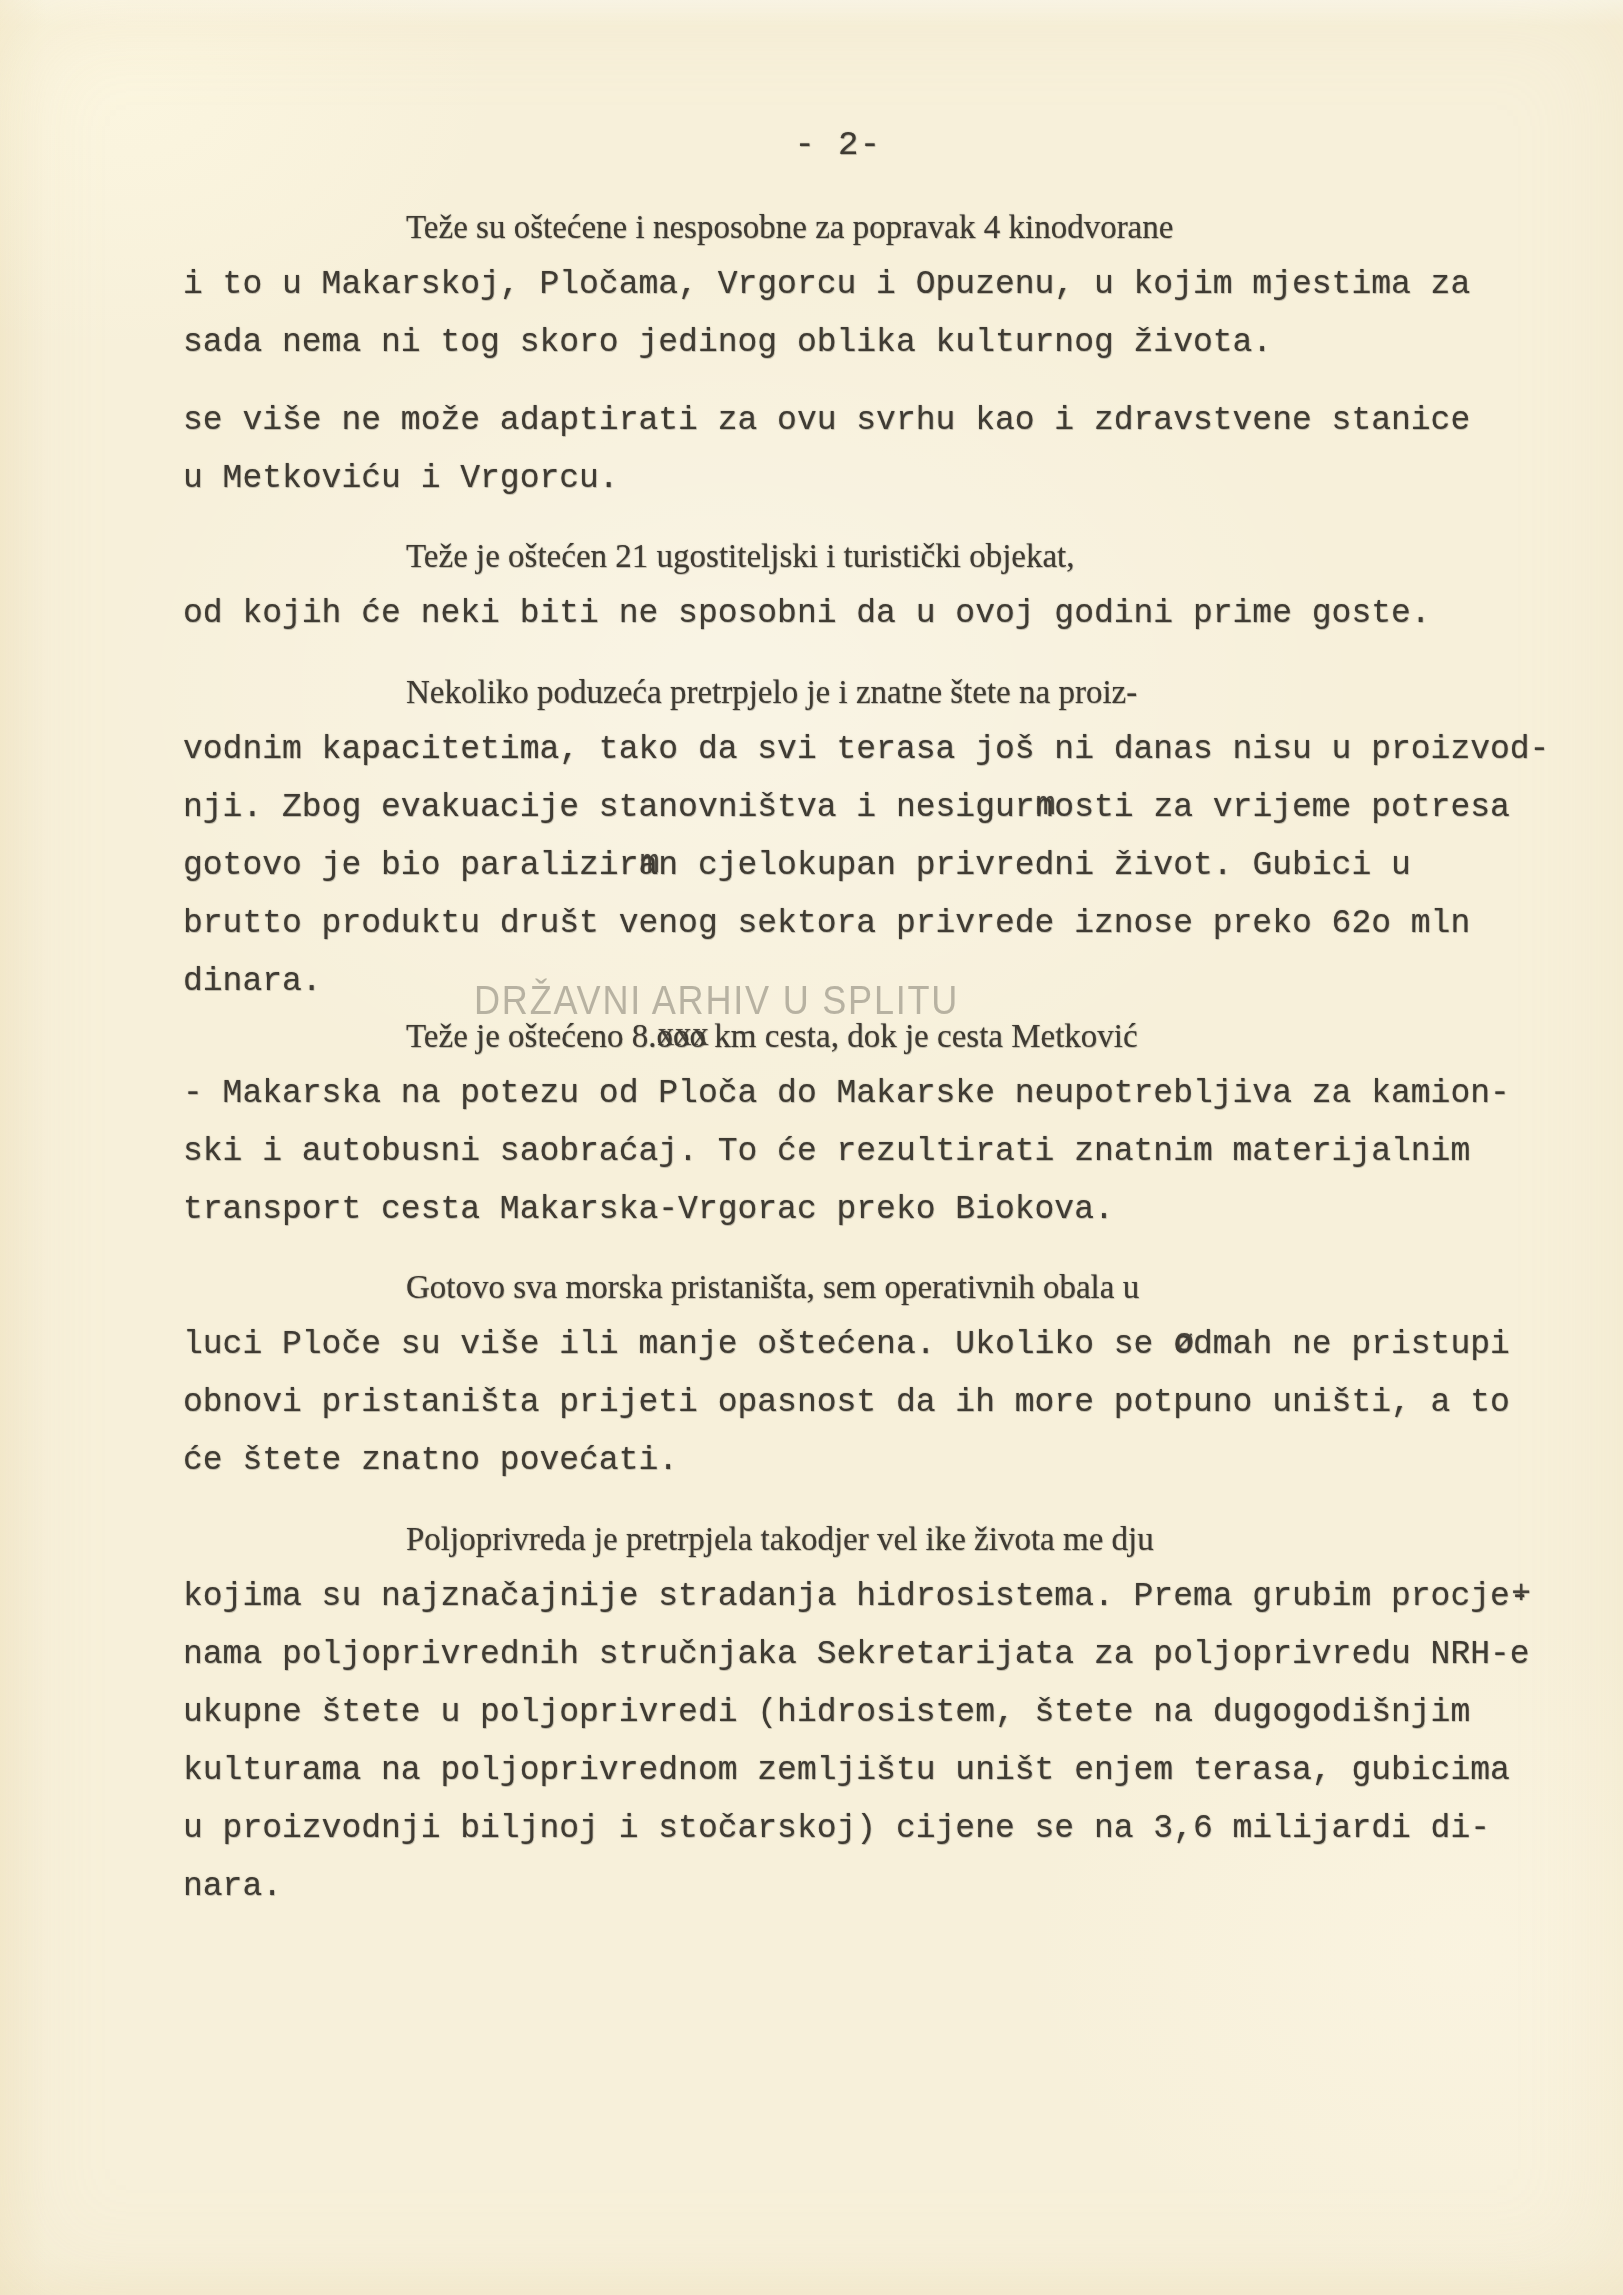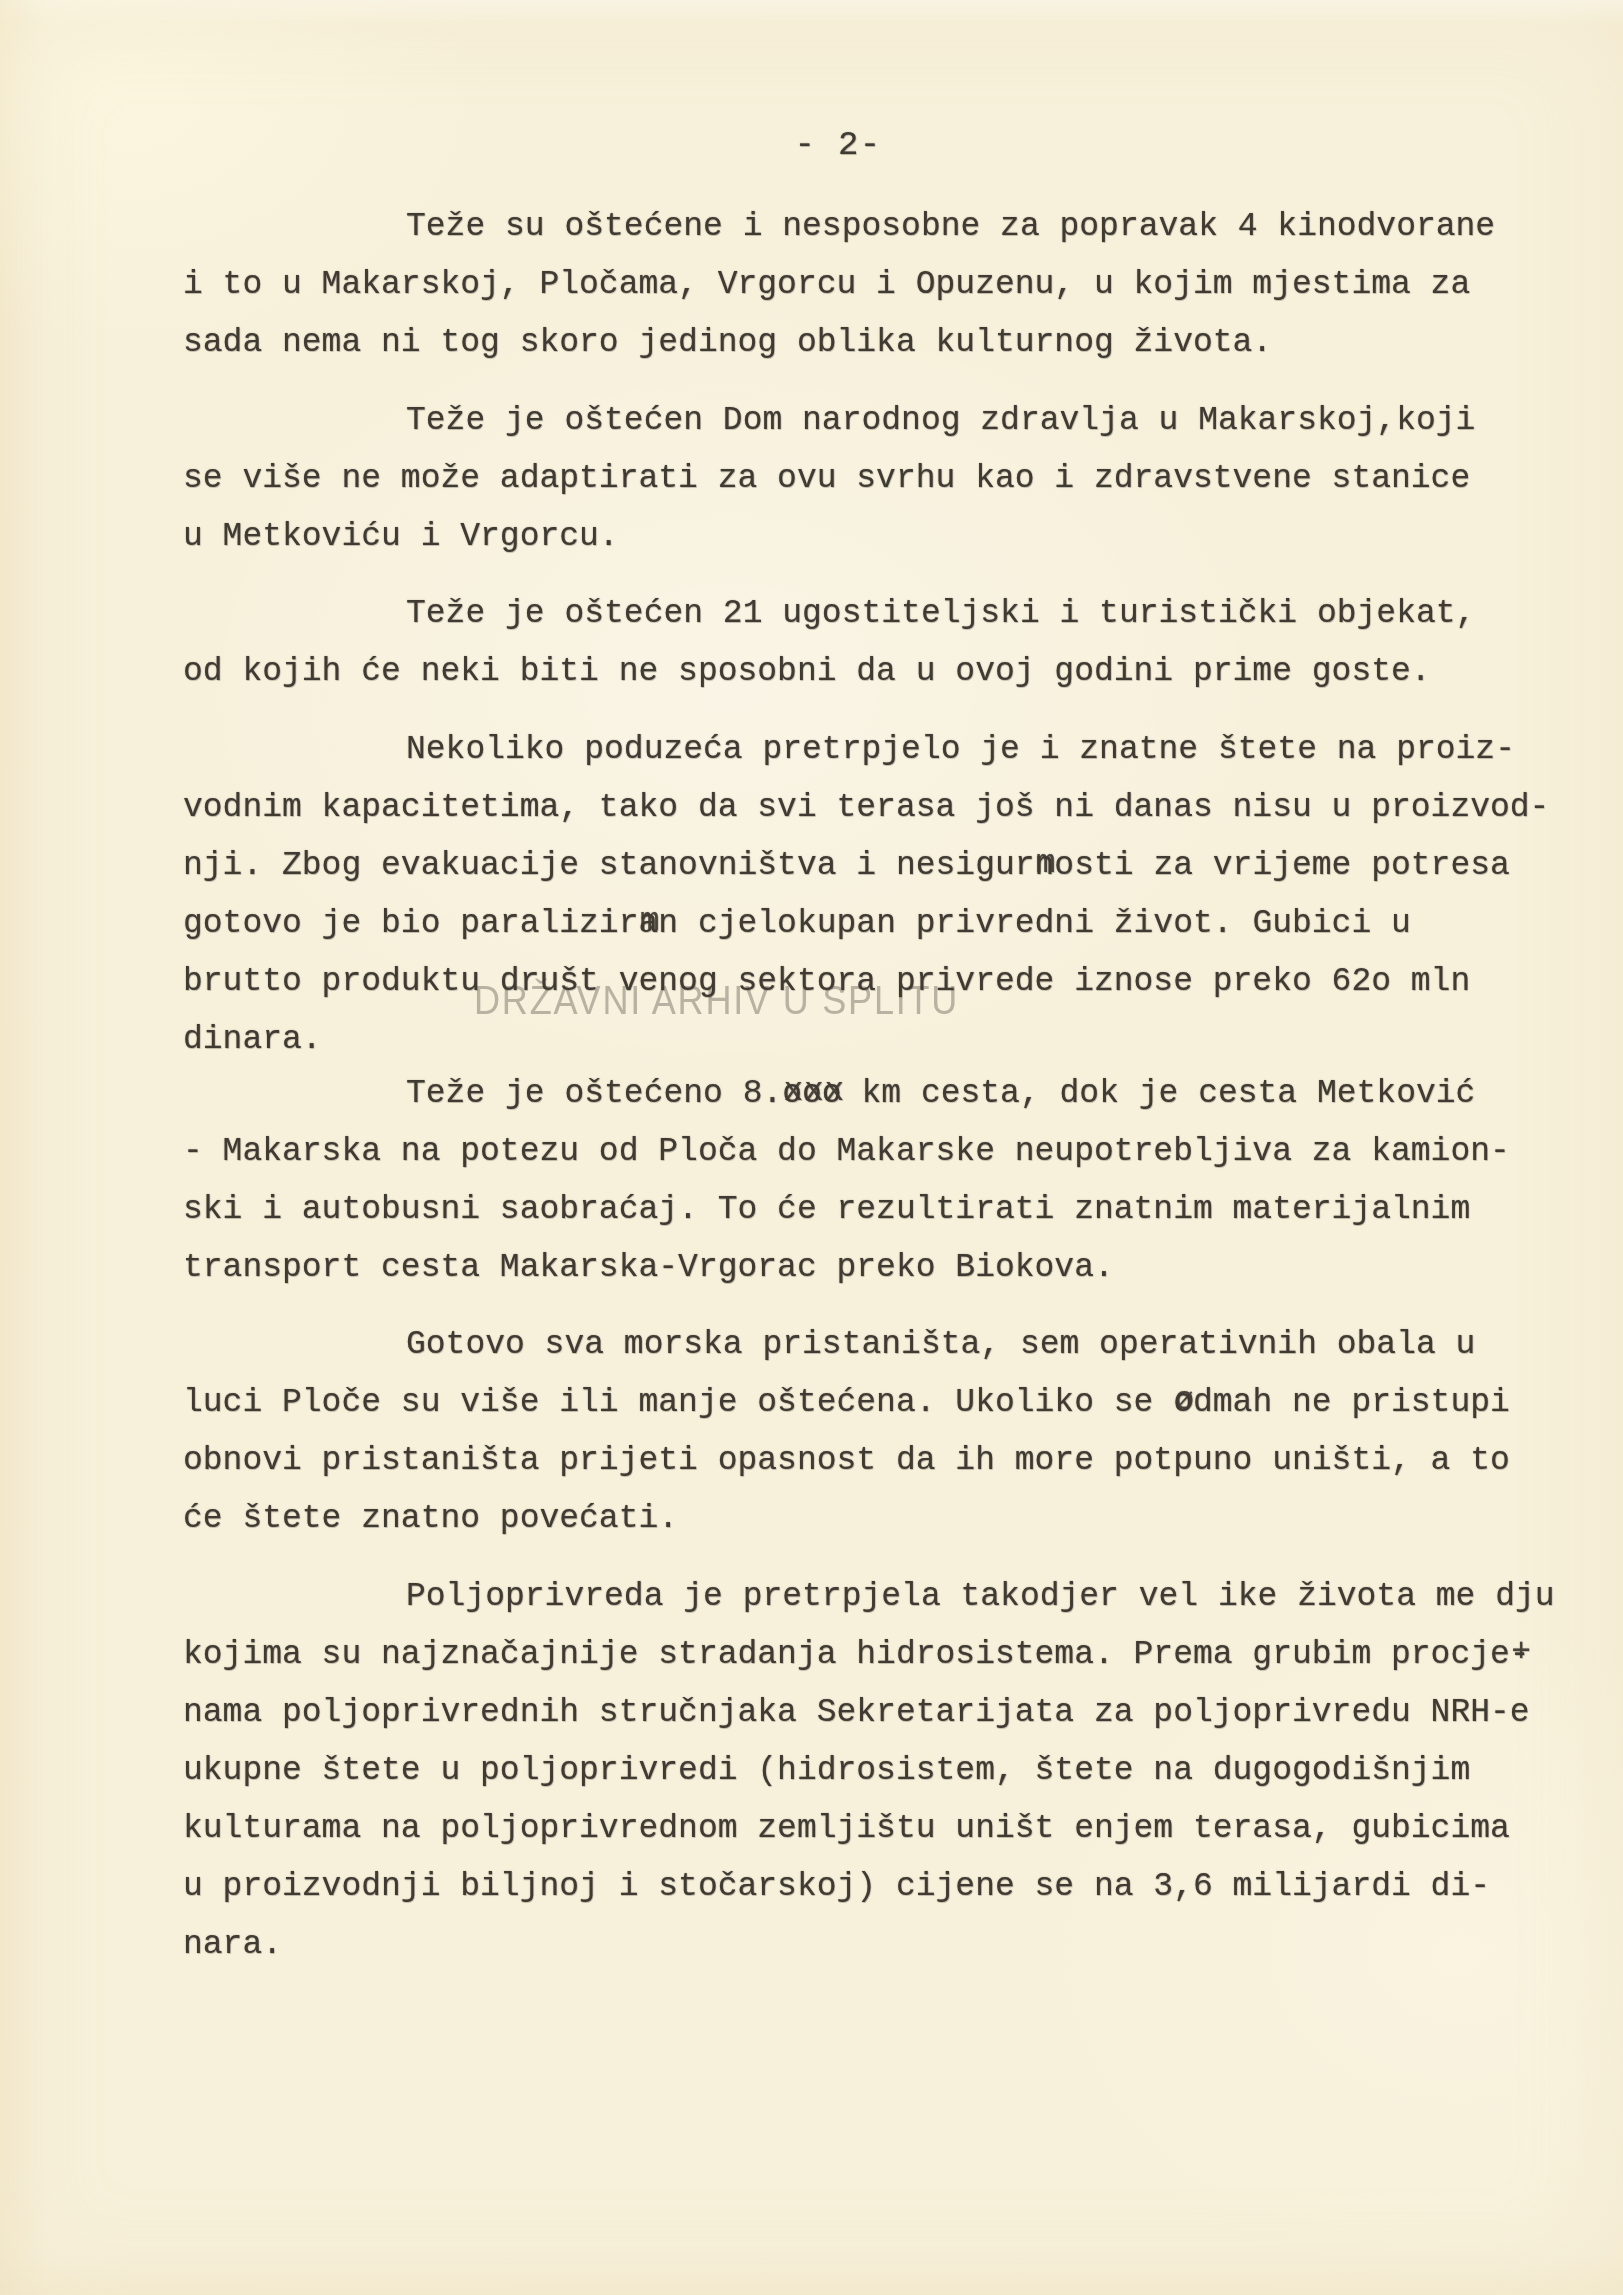--- a/index.html
+++ b/index.html
@@ -43,21 +43,21 @@
     width: 1401px;
     color: #3f3b33;
     font-size: 33px;
     line-height: 58px;
     text-shadow: 0 0 1.3px rgba(63,59,51,0.50), 0.7px 0.7px 0 rgba(63,59,51,0.22);
   }
   .para { margin-top: 19.6px; }
   .para:first-child { margin-top: 0; }
   .para.no-gap { margin-top: -3.9px; }
   .line { white-space: pre; }
-  .line.first { padding-left: 223px; }
+  .line.first { padding-left: 223px; font-family: Liberation Serif, serif; }
   .seg-over {
     position: relative;
     display: inline-block;
   }
   .seg-over::after {
     content: attr(data-over);
     position: absolute;
     left: 1.3px;
     top: -2px;
     letter-spacing: 0.7px;
@@ -87,21 +87,20 @@
 
   <div class="watermark">DRŽAVNI ARHIV U SPLITU</div>
 
   <div class="doc-body">
       <div class="para">
         <div class="line first">Teže su oštećene i nesposobne za popravak 4 kinodvorane</div>
         <div class="line">i to u Makarskoj, Pločama, Vrgorcu i Opuzenu, u kojim mjestima za</div>
         <div class="line">sada nema ni tog skoro jedinog oblika kulturnog života.</div>
       </div>
       <div class="para">
-        <div class="line first">Teže je oštećen Dom narodnog zdravlja u Makarskoj,koji</div>
         <div class="line">se više ne može adaptirati za ovu svrhu kao i zdravstvene stanice</div>
         <div class="line">u Metkoviću i Vrgorcu.</div>
       </div>
       <div class="para">
         <div class="line first">Teže je oštećen 21 ugostiteljski i turistički objekat,</div>
         <div class="line">od kojih će neki biti ne sposobni da u ovoj godini prime goste.</div>
       </div>
       <div class="para">
         <div class="line first">Nekoliko poduzeća pretrpjelo je i znatne štete na proiz-</div>
         <div class="line">vodnim kapacitetima, tako da svi terasa još ni danas nisu u proizvod-</div>

